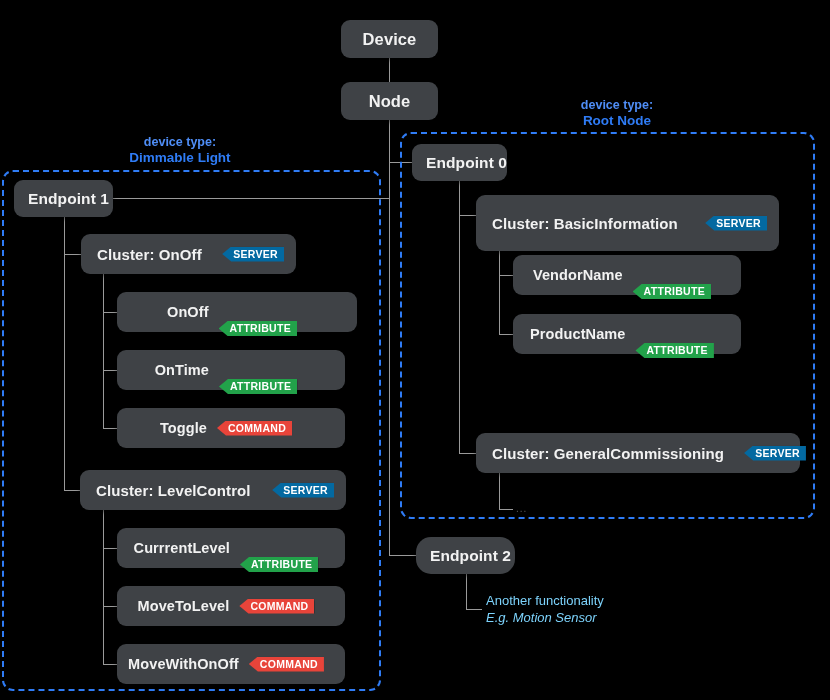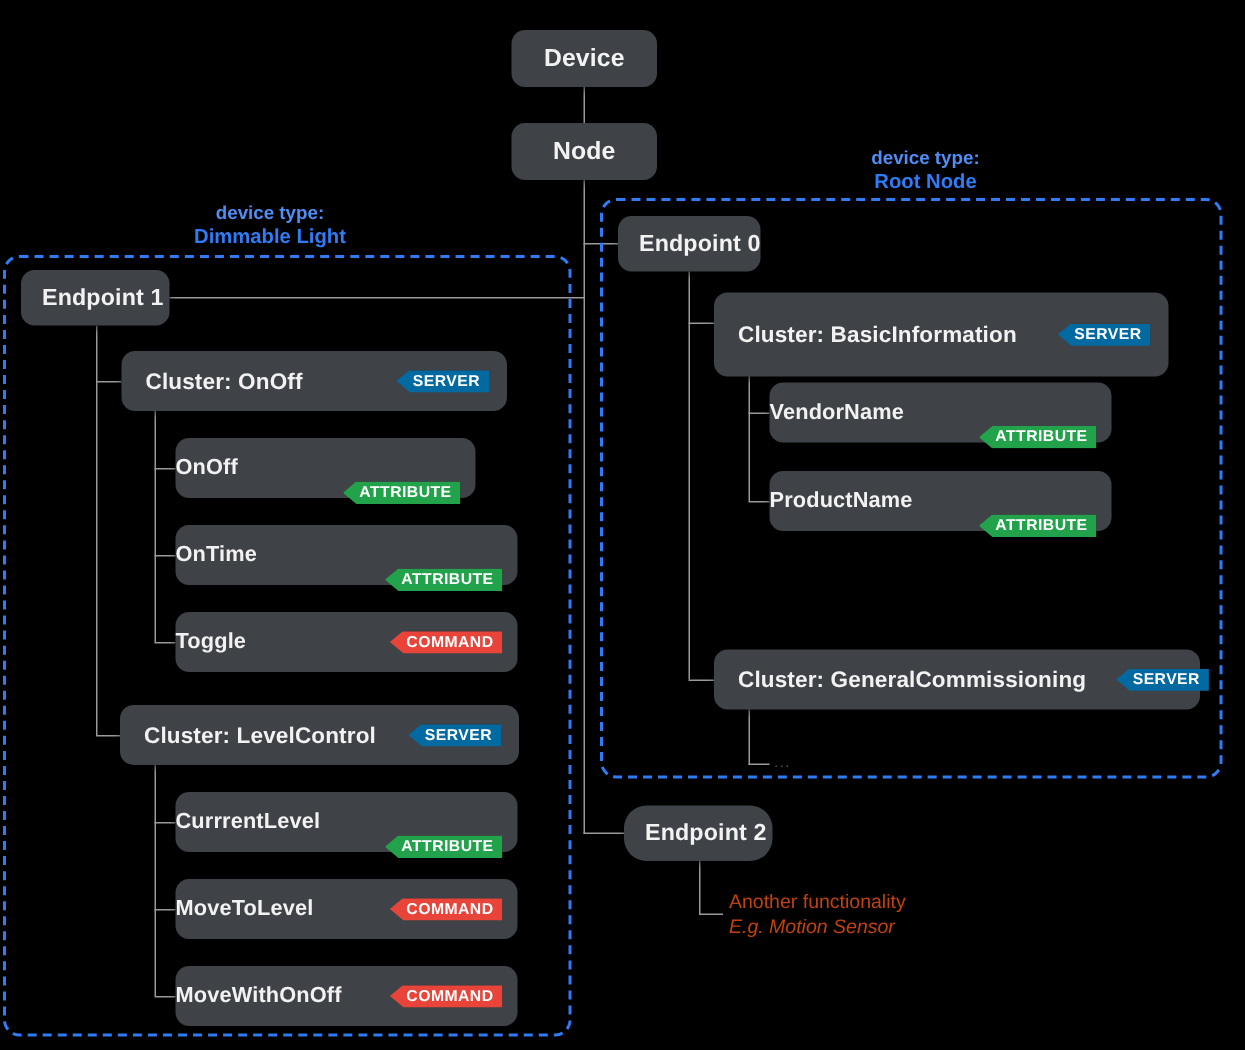--- a/index.html
+++ b/index.html
@@ -56,21 +56,21 @@
   .box.cluster {
     justify-content: flex-start;
     padding-left: 16px;
     padding-right: 12px;
     font-size: 15px;
     font-weight: 700;
   }
   .box.cluster .label { font-weight: 700; }
   
   .box.leaf {
-    justify-content: space-between;
+    justify-content: center;
     padding-right: 10px;
     font-size: 14.5px;
     font-weight: 700;
   }
 
   .spacer { flex: 1 1 auto; min-width: 10px; }
 
   
   .badge {
     position: relative;
@@ -112,21 +112,21 @@
   .group-label .name {
     display: block;
     color: #2f7cf6;
     font-weight: 700;
     font-size: 13.5px;
   }
 
   
   .note {
     position: absolute;
-    color: #c2410c;
+    color: #7dd3fc;
     font-size: 13px;
     line-height: 1.32;
     white-space: nowrap;
   }
   .note .l1 { display: block; font-weight: 400; }
   .note .l2 { display: block; font-style: italic; font-weight: 400; }
 
   .ellipsis {
     position: absolute;
     color: #5a5a5a;
@@ -199,21 +199,21 @@
   <div class="box endpoint" style="left:14px; top:180px; width:99px; height:37px;">
     <span class="label">Endpoint 1</span>
   </div>
   <div class="box endpoint" style="left:412px; top:144px; width:95px; height:37px;">
     <span class="label">Endpoint 0</span>
   </div>
   <div class="box endpoint" style="left:416px; top:537px; width:99px; height:37px;border-radius:15px;">
     <span class="label">Endpoint 2</span>
   </div>
 
-  <div class="box cluster" style="left:81px; top:234px; width:257px; height:40px;">
+  <div class="box cluster" style="left:81px; top:234px; width:215px; height:40px;">
     <span class="label">Cluster: OnOff</span>
     <span class="spacer"></span>
     <span class="badge server">SERVER</span>
   </div>
 
   <div class="box cluster" style="left:80px; top:470px; width:266px; height:40px;">
     <span class="label">Cluster: LevelControl</span>
     <span class="spacer"></span>
     <span class="badge server">SERVER</span>
   </div>
@@ -223,21 +223,21 @@
     <span class="spacer"></span>
     <span class="badge server">SERVER</span>
   </div>
 
   <div class="box cluster" style="left:476px; top:433px; width:324px; height:40px;">
     <span class="label">Cluster: GeneralCommissioning</span>
     <span class="spacer"></span>
     <span class="badge server">SERVER</span>
   </div>
 
-  <div class="box leaf" style="left:117px; top:292px; width:200px; height:40px;">
+  <div class="box leaf" style="left:117px; top:292px; width:240px; height:40px;">
     <span class="label">OnOff</span>
     <span class="badge attribute">ATTRIBUTE</span>
   </div>
   <div class="box leaf" style="left:117px; top:350px; width:228px; height:40px;">
     <span class="label">OnTime</span>
     <span class="badge attribute">ATTRIBUTE</span>
   </div>
   <div class="box leaf" style="left:117px; top:408px; width:228px; height:40px;">
     <span class="label">Toggle</span>
     <span class="badge command">COMMAND</span>

